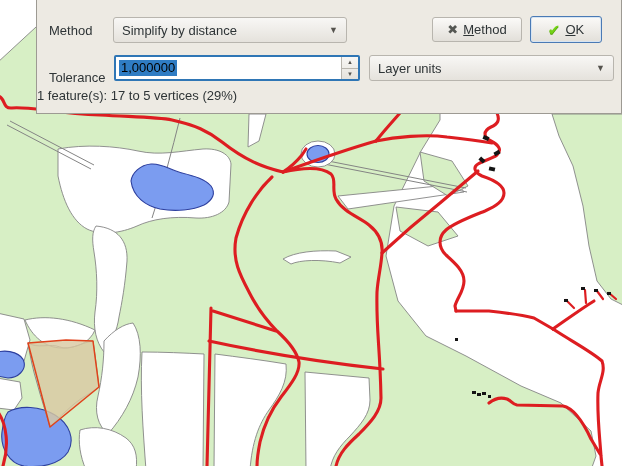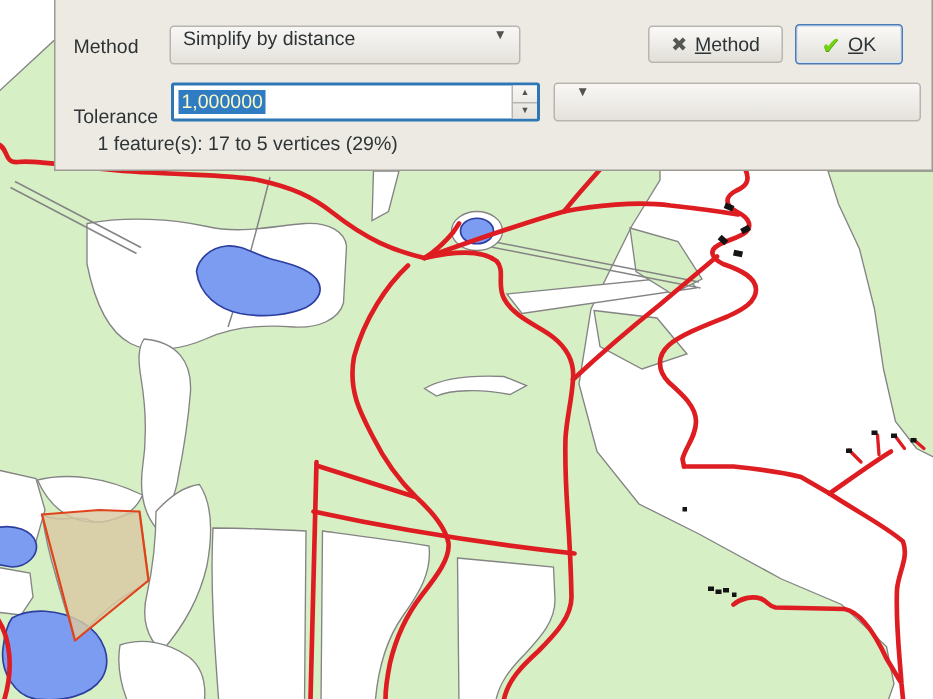--- a/index.html
+++ b/index.html
@@ -17,36 +17,36 @@
   .halo{fill:#ffffff;stroke:var(--map-outline);stroke-width:.9;}
   .sel{fill:var(--selected-fill);fill-opacity:.82;stroke:var(--selected-edge);stroke-width:1.5;stroke-linejoin:round;}
   .orig-line{fill:none;stroke:#8a8a8a;stroke-width:1;}
   .bldg{fill:var(--building);}
 
   
   .dialog{position:absolute;left:36px;top:0;width:584px;height:113px;
           background:var(--dialog-bg);border:1px solid var(--dialog-border);border-top:none;
           color:var(--text);font-size:13px;}
   .dlabel{position:absolute;white-space:nowrap;}
-  .combo{position:absolute;display:flex;box-sizing:border-box;
+  .combo{position:absolute;display:flex;align-items:center;box-sizing:border-box;
          background:linear-gradient(var(--widget-bg-top),var(--widget-bg-bottom));
          border:1px solid var(--widget-border);border-radius:3px;padding:0 8px;cursor:default;}
   .combo .ctext{flex:1;white-space:nowrap;overflow:hidden;}
   .combo .carrow{font-size:9px;color:#55534e;margin-left:6px;}
   .btn{position:absolute;display:flex;align-items:center;justify-content:center;gap:5px;
        box-sizing:border-box;background:linear-gradient(#fbfaf8,#e2dfd9);
        border:1px solid var(--widget-border);border-radius:3px;cursor:default;}
   .btn.default{border:1px solid var(--ok-border);box-shadow:inset 0 0 0 1px #d6e4f2;}
   .accel::first-letter{text-decoration:underline;}
   .xicon{color:var(--cross-gray);font-weight:bold;font-size:13px;}
   .vicon{color:var(--check-green);font-weight:bold;font-size:15px;text-shadow:0 1px 0 #4e9a06;}
   .spin{position:absolute;display:flex;box-sizing:border-box;background:#fff;
         border:2px solid var(--focus-blue);border-radius:2px;align-items:stretch;}
   .spin .sval{flex:1;display:flex;align-items:center;padding-left:3px;}
-  .spin .sval span{background:var(--selection-blue);color:#fef9c3;padding:0 2px;line-height:16px;}
+  .spin .sval span{background:var(--selection-blue);color:#000000;padding:0 2px;line-height:16px;}
   .spin .sbtns{width:16px;border-left:1px solid var(--widget-border);display:flex;flex-direction:column;
                background:linear-gradient(var(--widget-bg-top),var(--widget-bg-bottom));}
   .spin .sbtns div{flex:1;display:flex;align-items:center;justify-content:center;
                    font-size:6px;color:#55534e;}
   .spin .sbtns div:first-child{border-bottom:1px solid var(--widget-border);}
 </style>
 </head>
 <body>
 
 <div id="screen">
@@ -168,19 +168,20 @@
       <div class="sval">
         <span>1,000000</span>
       </div>
       <div class="sbtns">
         <div>▲</div>
         <div>▼</div>
       </div>
     </div>
 
     <div class="combo" style="left:332px;top:55px;width:245px;height:26px;">
+      <span class="ctext">Layer units</span>
       <span class="carrow">▼</span>
     </div>
 
-    <span class="dlabel" style="left:28px;top:88px;">1 feature(s): 17 to 5 vertices (29%)</span>
+    <span class="dlabel" style="left:0;top:88px;">1 feature(s): 17 to 5 vertices (29%)</span>
   </div>
 
 </div>
 
 </body></html>

